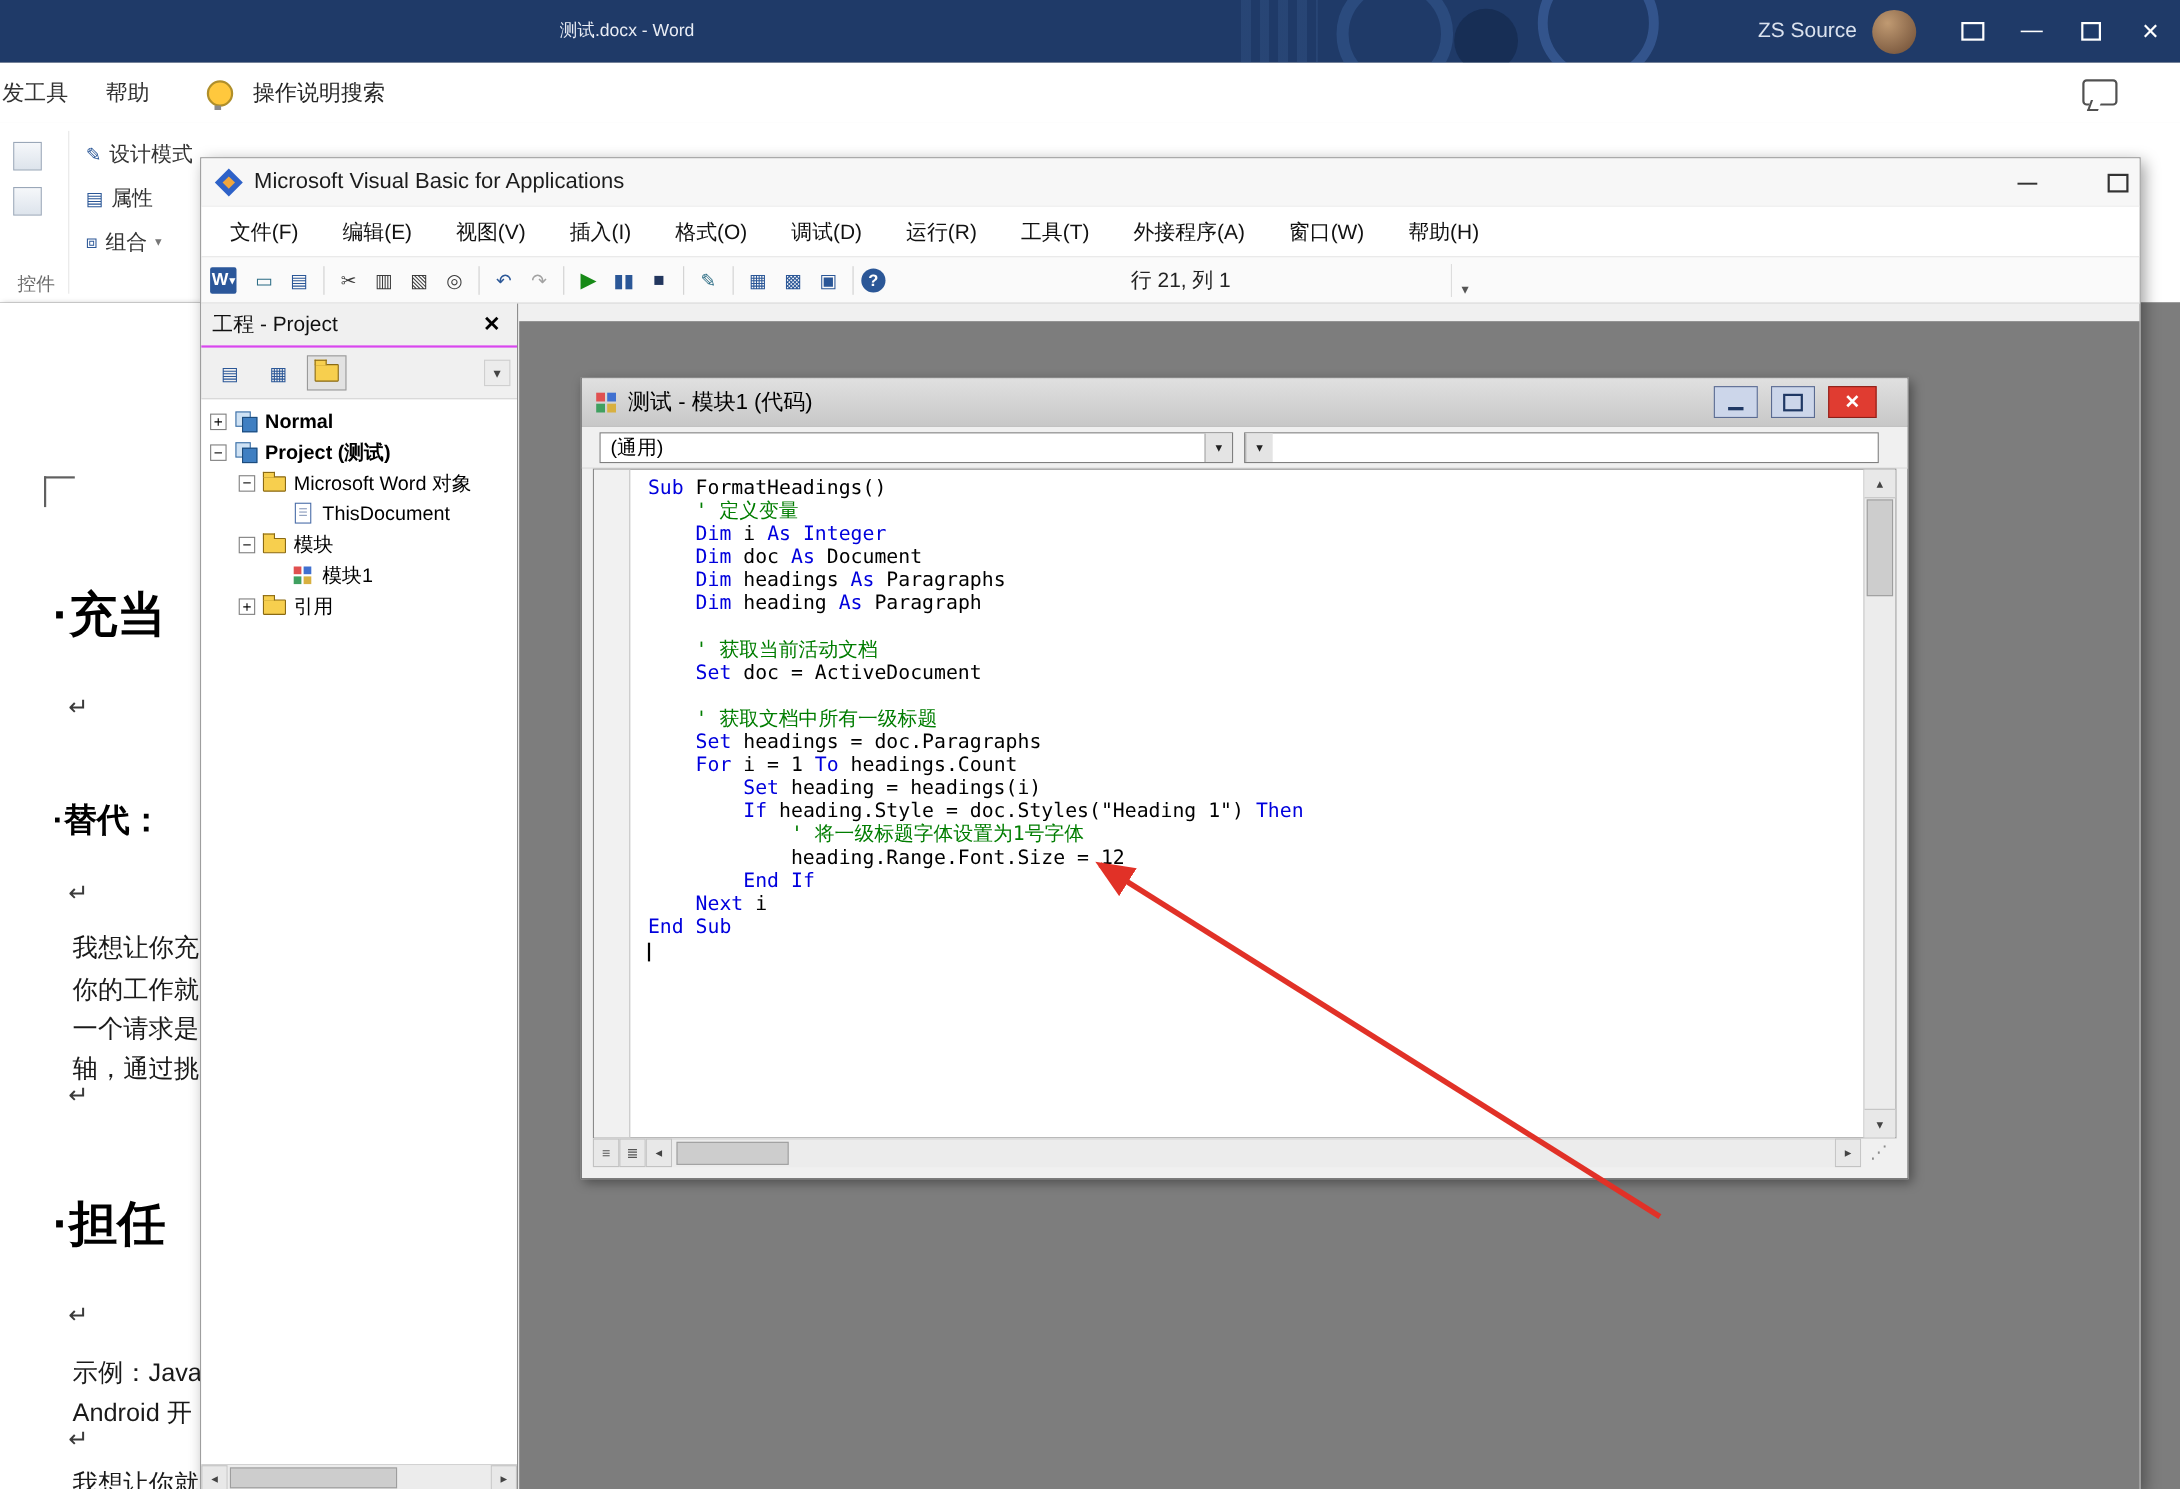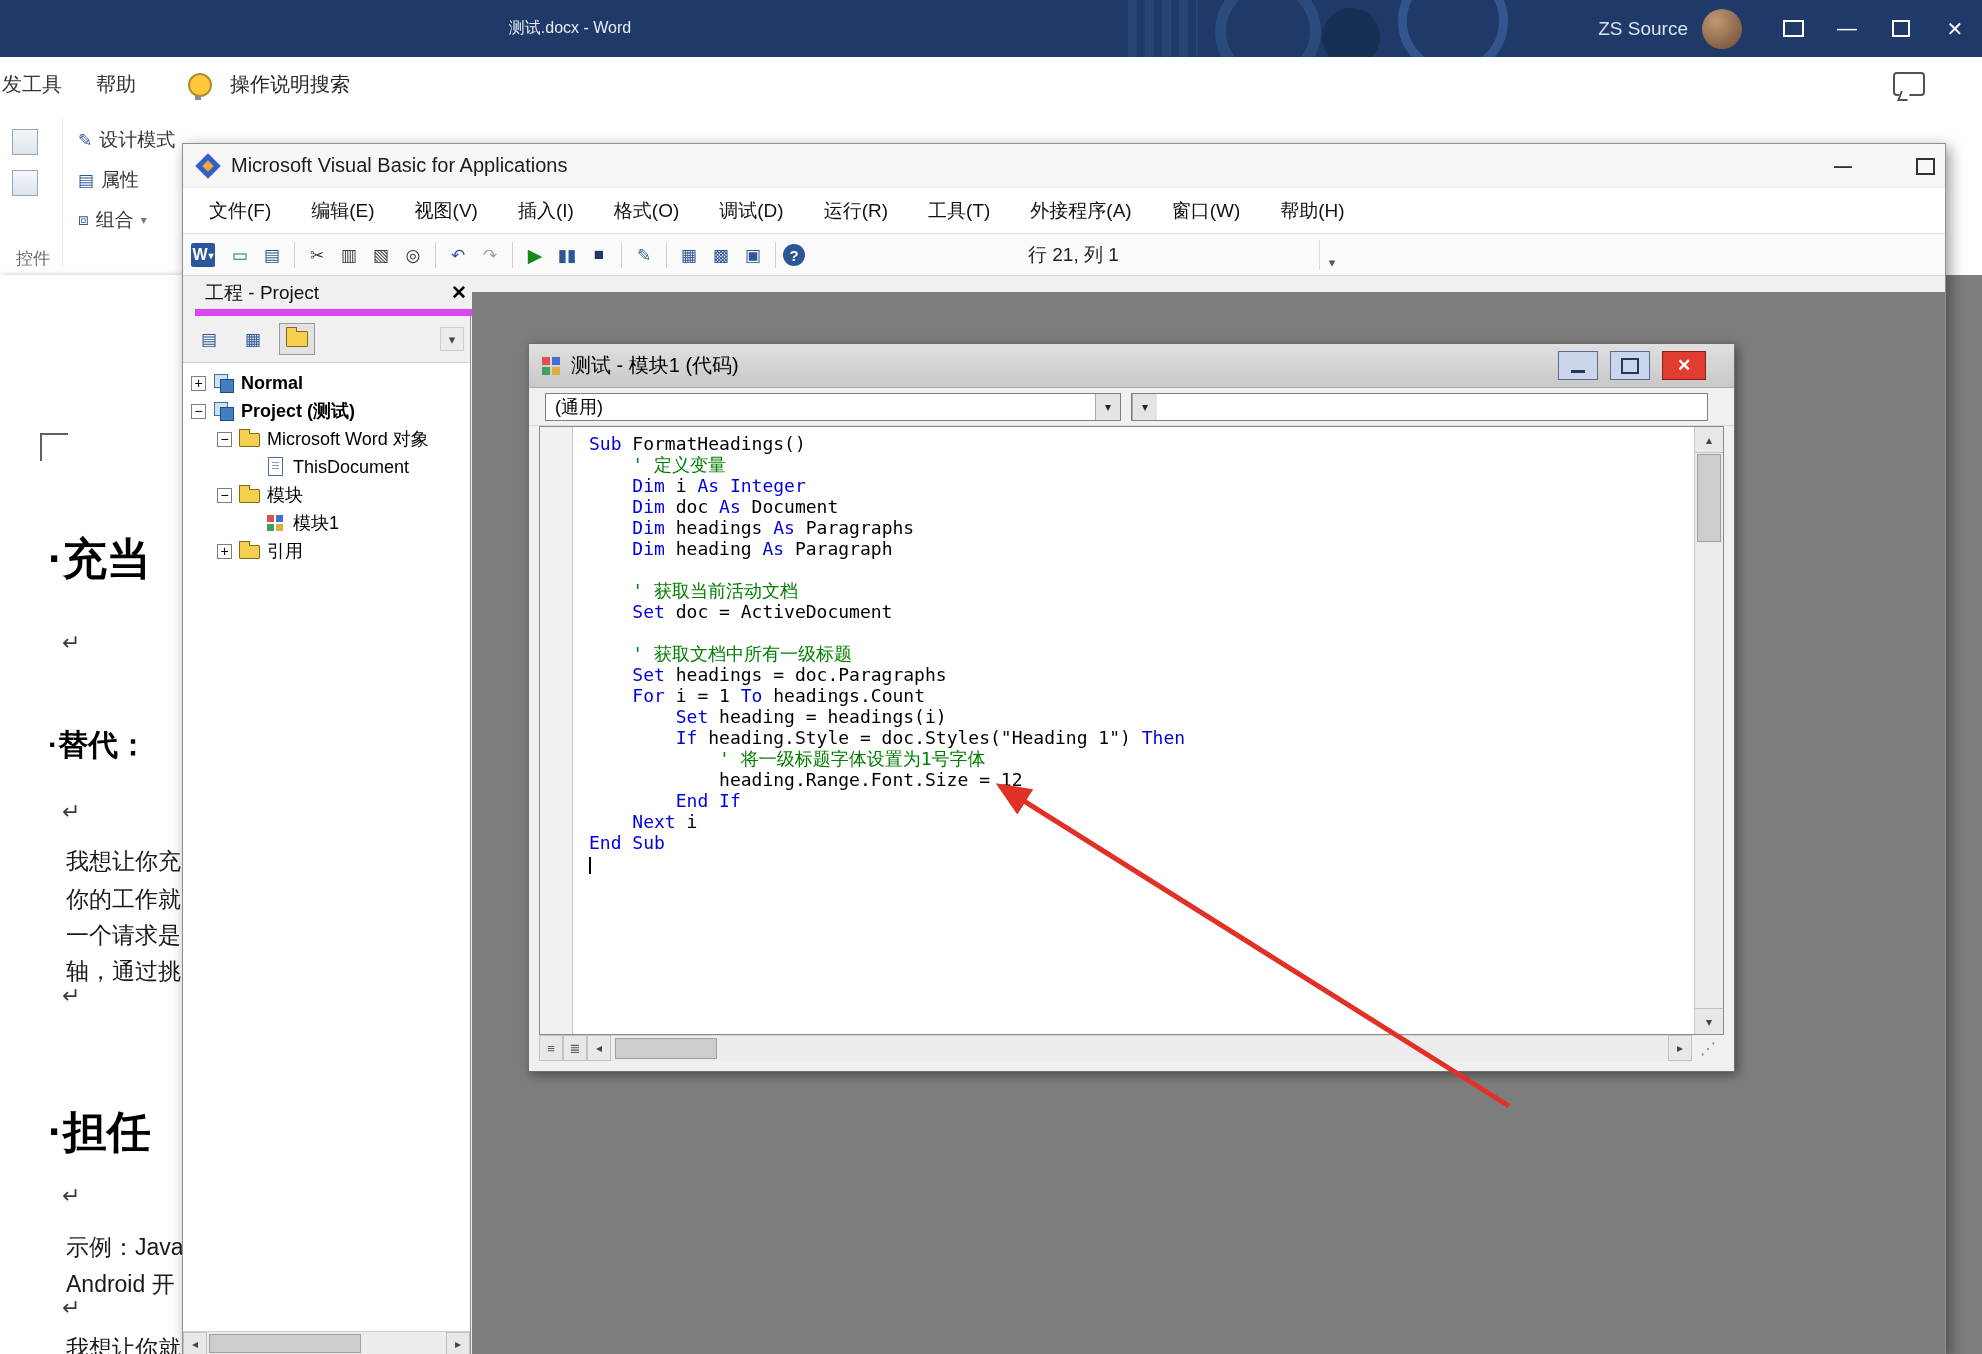--- a/index.html
+++ b/index.html
@@ -77,21 +77,21 @@
   .g-dark{color:#3c3c3c;}
   .g-teal{color:#2e6e86;}
   .g-help{background:#2b5797;color:#fff;border-radius:50%;width:22px;height:22px;font-weight:bold;font-size:15px;}
   .vb-status{position:absolute;left:845px;top:0;height:42px;display:flex;align-items:center;font-size:19px;color:#222;white-space:nowrap;}
   .tb-opts{position:absolute;left:1136px;top:6px;width:24px;height:30px;display:flex;align-items:flex-end;justify-content:center;font-size:13px;color:#555;border-left:1px solid #ddd;}
 
   .vba-body{position:absolute;left:0;top:132px;right:0;bottom:0;}
 
   
   .proj{position:absolute;left:0;top:0;width:288px;bottom:0;background:#f0f0f0;border-right:1px solid #8e8e8e;box-sizing:border-box;}
-  .proj-header{position:absolute;left:12px;top:0;width:100%;height:40px;display:flex;align-items:center;padding:0 10px;box-sizing:border-box;background:#f0f0f0;border-bottom:7px solid #d946ef;font-size:19px;color:#111;}
+  .proj-header{position:absolute;left:0;top:0;width:100%;height:40px;display:flex;align-items:center;padding:0 10px;box-sizing:border-box;background:#f0f0f0;border-bottom:2px solid #d946ef;font-size:19px;color:#111;}
   .proj-close{margin-left:auto;width:26px;height:26px;display:flex;align-items:center;justify-content:center;font-size:19px;font-weight:bold;color:#000;}
   .proj-toolbar{position:absolute;left:0;top:40px;width:100%;height:46px;display:flex;align-items:center;gap:8px;padding-left:8px;box-sizing:border-box;}
   .pt-btn{width:34px;height:30px;display:flex;align-items:center;justify-content:center;font-size:17px;color:#2b5797;border:1px solid transparent;}
   .pt-btn.pressed{border:1px solid #9a9a9a;background:#e2e2e2;}
   .fold{width:20px;height:14px;background:#f7cf4e;border:1px solid #8a6a14;position:relative;border-radius:1px;}
   .fold::before{content:"";position:absolute;left:-1px;top:-5px;width:9px;height:4px;background:#f7cf4e;border:1px solid #8a6a14;border-bottom:none;}
   .pt-down{margin-left:auto;margin-right:6px;width:22px;height:22px;display:flex;align-items:center;justify-content:center;font-size:13px;color:#444;border:1px solid #cfcfcf;background:#ececec;}
   .proj-tree{position:absolute;left:0;top:86px;right:0;bottom:24px;background:#fff;overflow:hidden;padding-top:6px;border-top:1px solid #d0d0d0;}
   .trow{display:flex;align-items:center;height:28px;font-size:18px;color:#000;white-space:nowrap;}
   .exp{width:15px;height:15px;border:1px solid #7f7f7f;background:#fff;font-size:14px;line-height:13px;text-align:center;margin-right:5px;flex:none;box-sizing:border-box;}
@@ -211,21 +211,21 @@
       <span class="corner-mark"></span>
       <div class="doc-h" style="top:255px;">·充当</div>
       <span class="pilcrow" style="top:355px;">↵</span>
       <div class="doc-h2" style="top:450px;">·替代：</div>
       <span class="pilcrow" style="top:524px;">↵</span>
       <div class="doc-p" style="top:571px;">我想让你充</div>
       <div class="doc-p" style="top:609px;">你的工作就</div>
       <div class="doc-p" style="top:645px;">一个请求是</div>
       <div class="doc-p" style="top:681px;">轴，通过挑</div>
       <span class="pilcrow" style="top:708px;">↵</span>
-      <div class="doc-h" style="top:808px;margin-top:20px;">·担任</div>
+      <div class="doc-h" style="top:808px;">·担任</div>
       <span class="pilcrow" style="top:908px;">↵</span>
       <div class="doc-p" style="top:957px;">示例：Java</div>
       <div class="doc-p" style="top:994px;">Android 开</div>
       <span class="pilcrow" style="top:1020px;">↵</span>
       <div class="doc-p" style="top:1058px;">我想让你就</div>
     </div>
   </div>
 
   <div class="vba">
 

